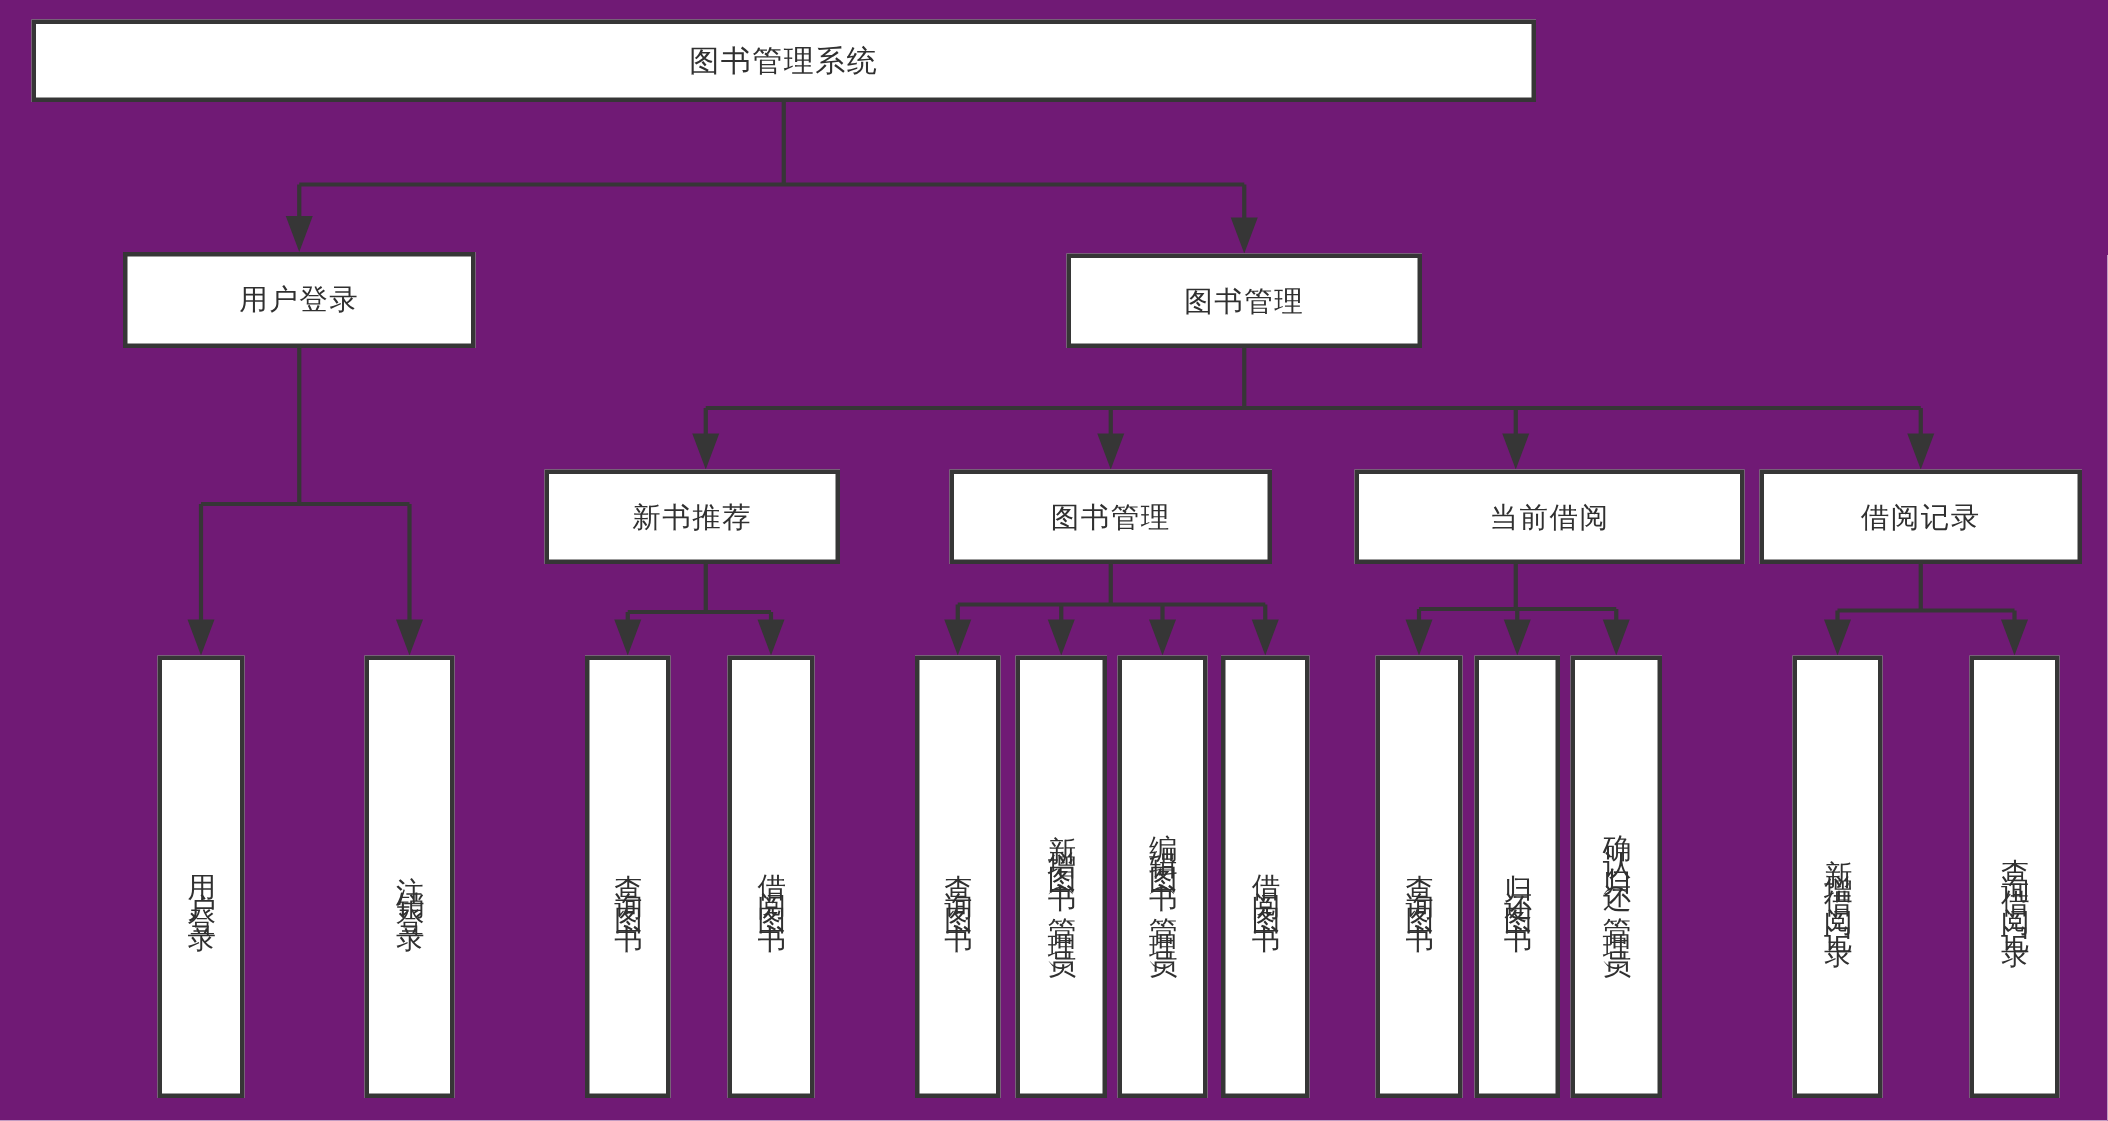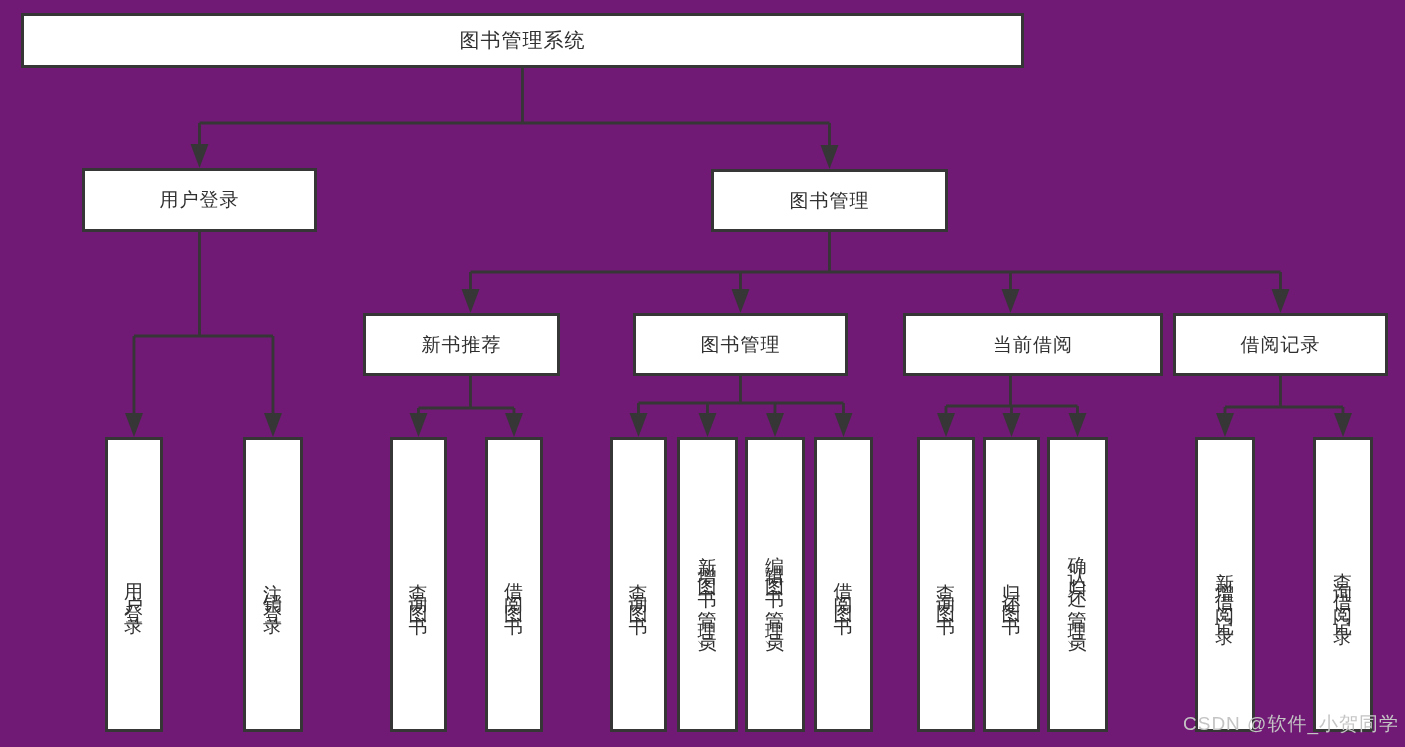--- a/index.html
+++ b/index.html
@@ -142,15 +142,14 @@
     <span>确认归还（管理员）</span>
   </div>
 
   <div class="box vbox" style="left:1195px; top:437px; width:60px; height:295px;">
     <span>新增借阅记录</span>
   </div>
   <div class="box vbox" style="left:1313px; top:437px; width:60px; height:295px;">
     <span>查询借阅记录</span>
   </div>
 
-  <div class="watermark">CSDN @软件_小贺同学</div>
 
 </div>
 
 </body></html>

